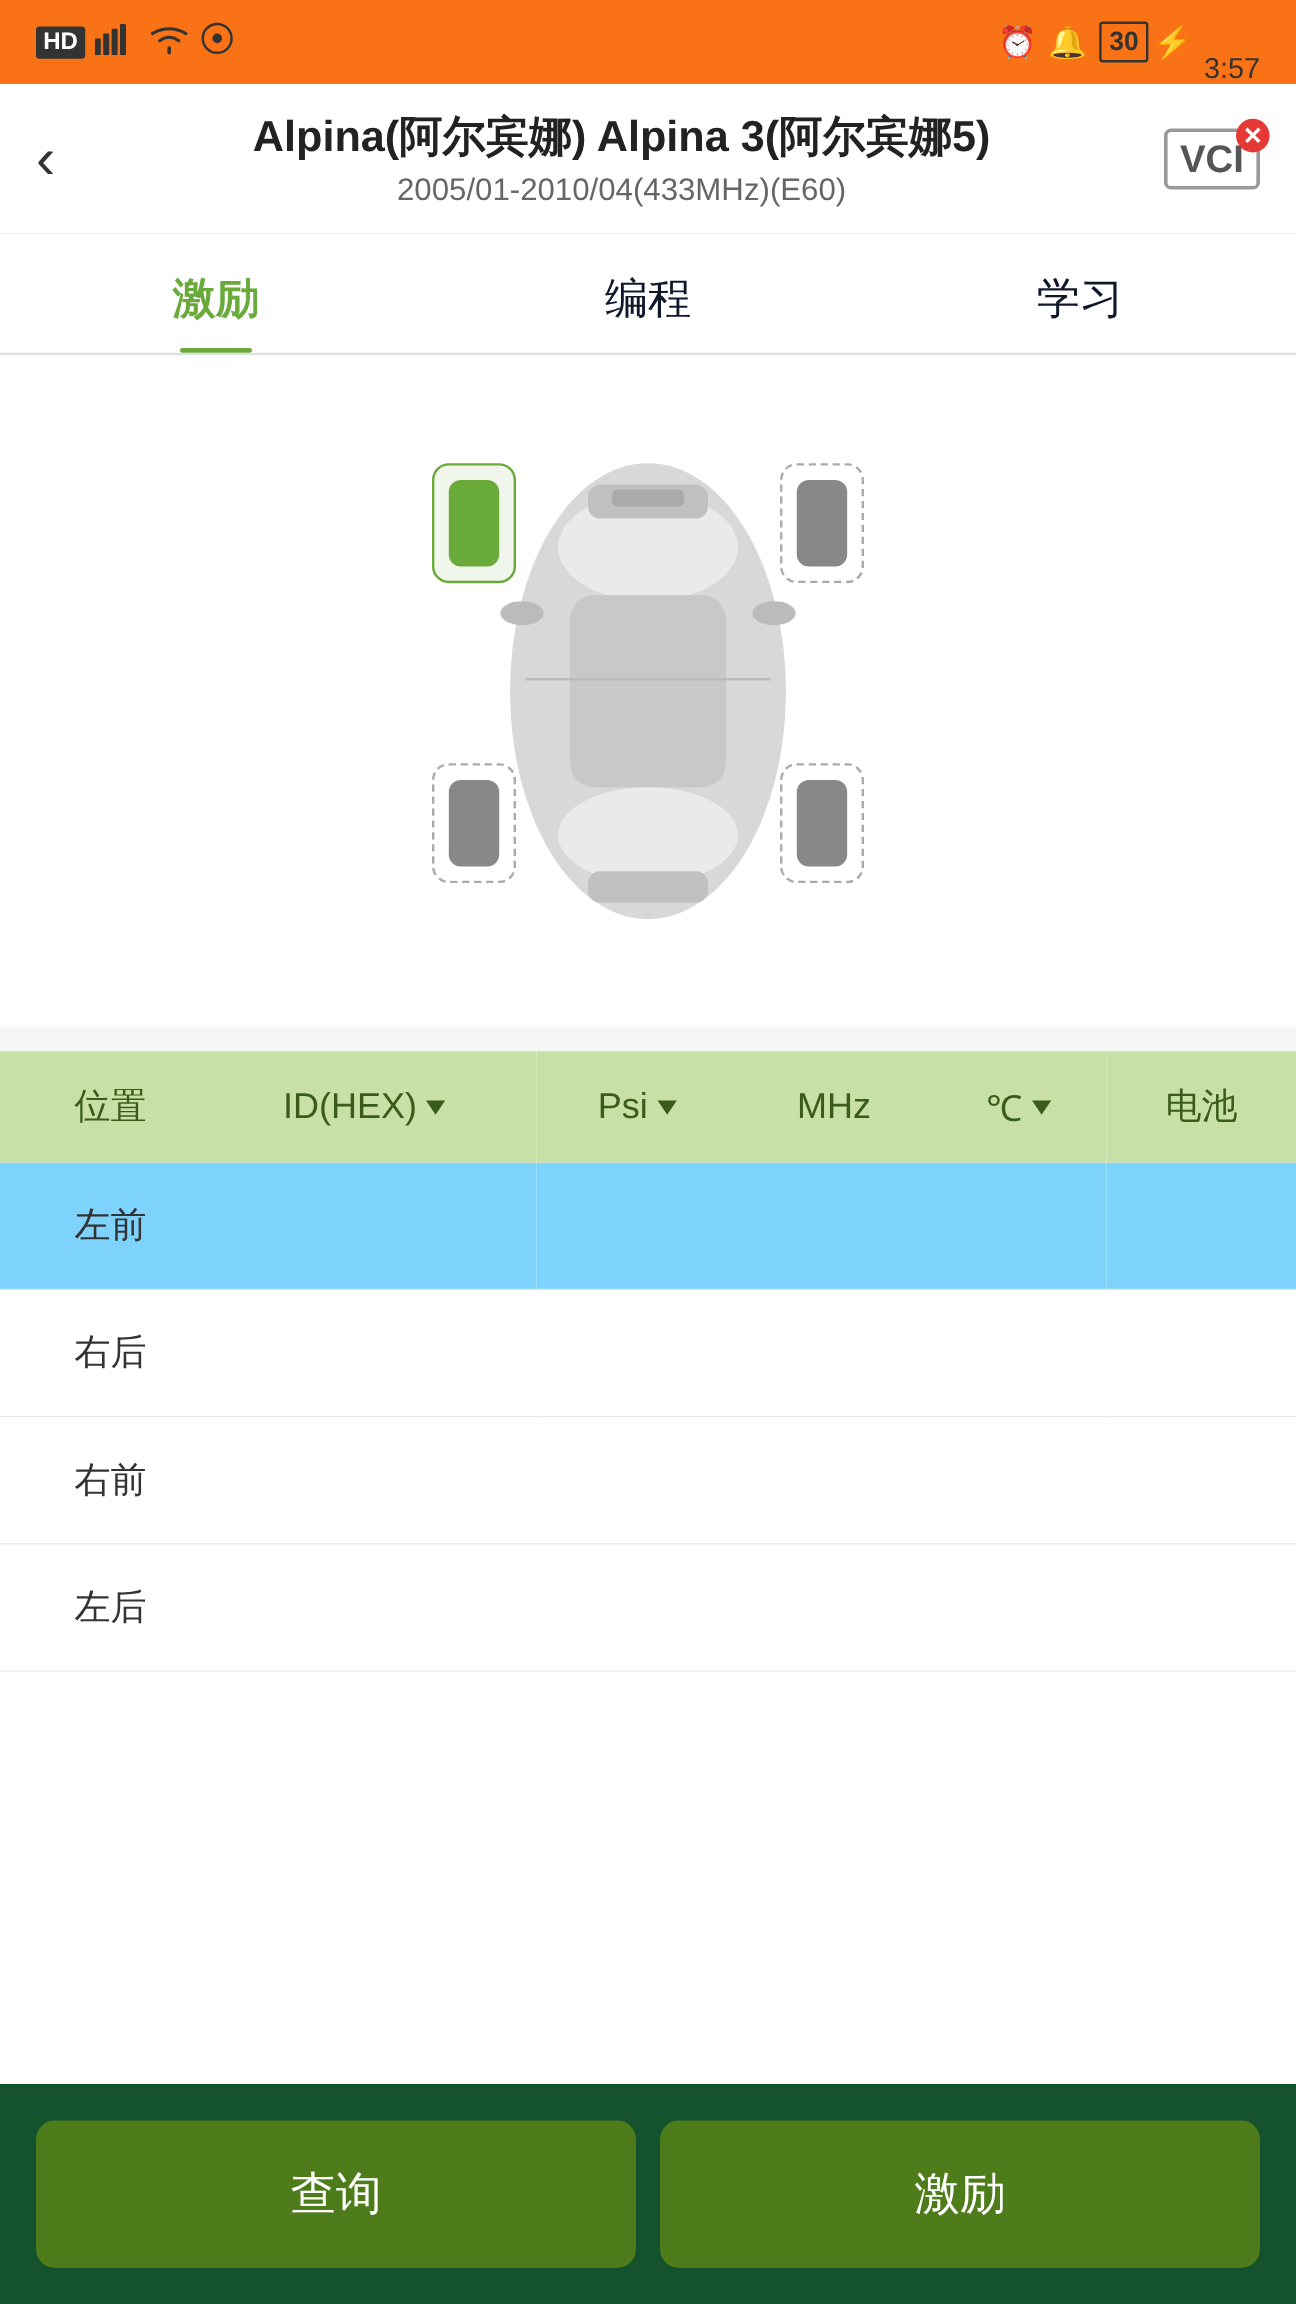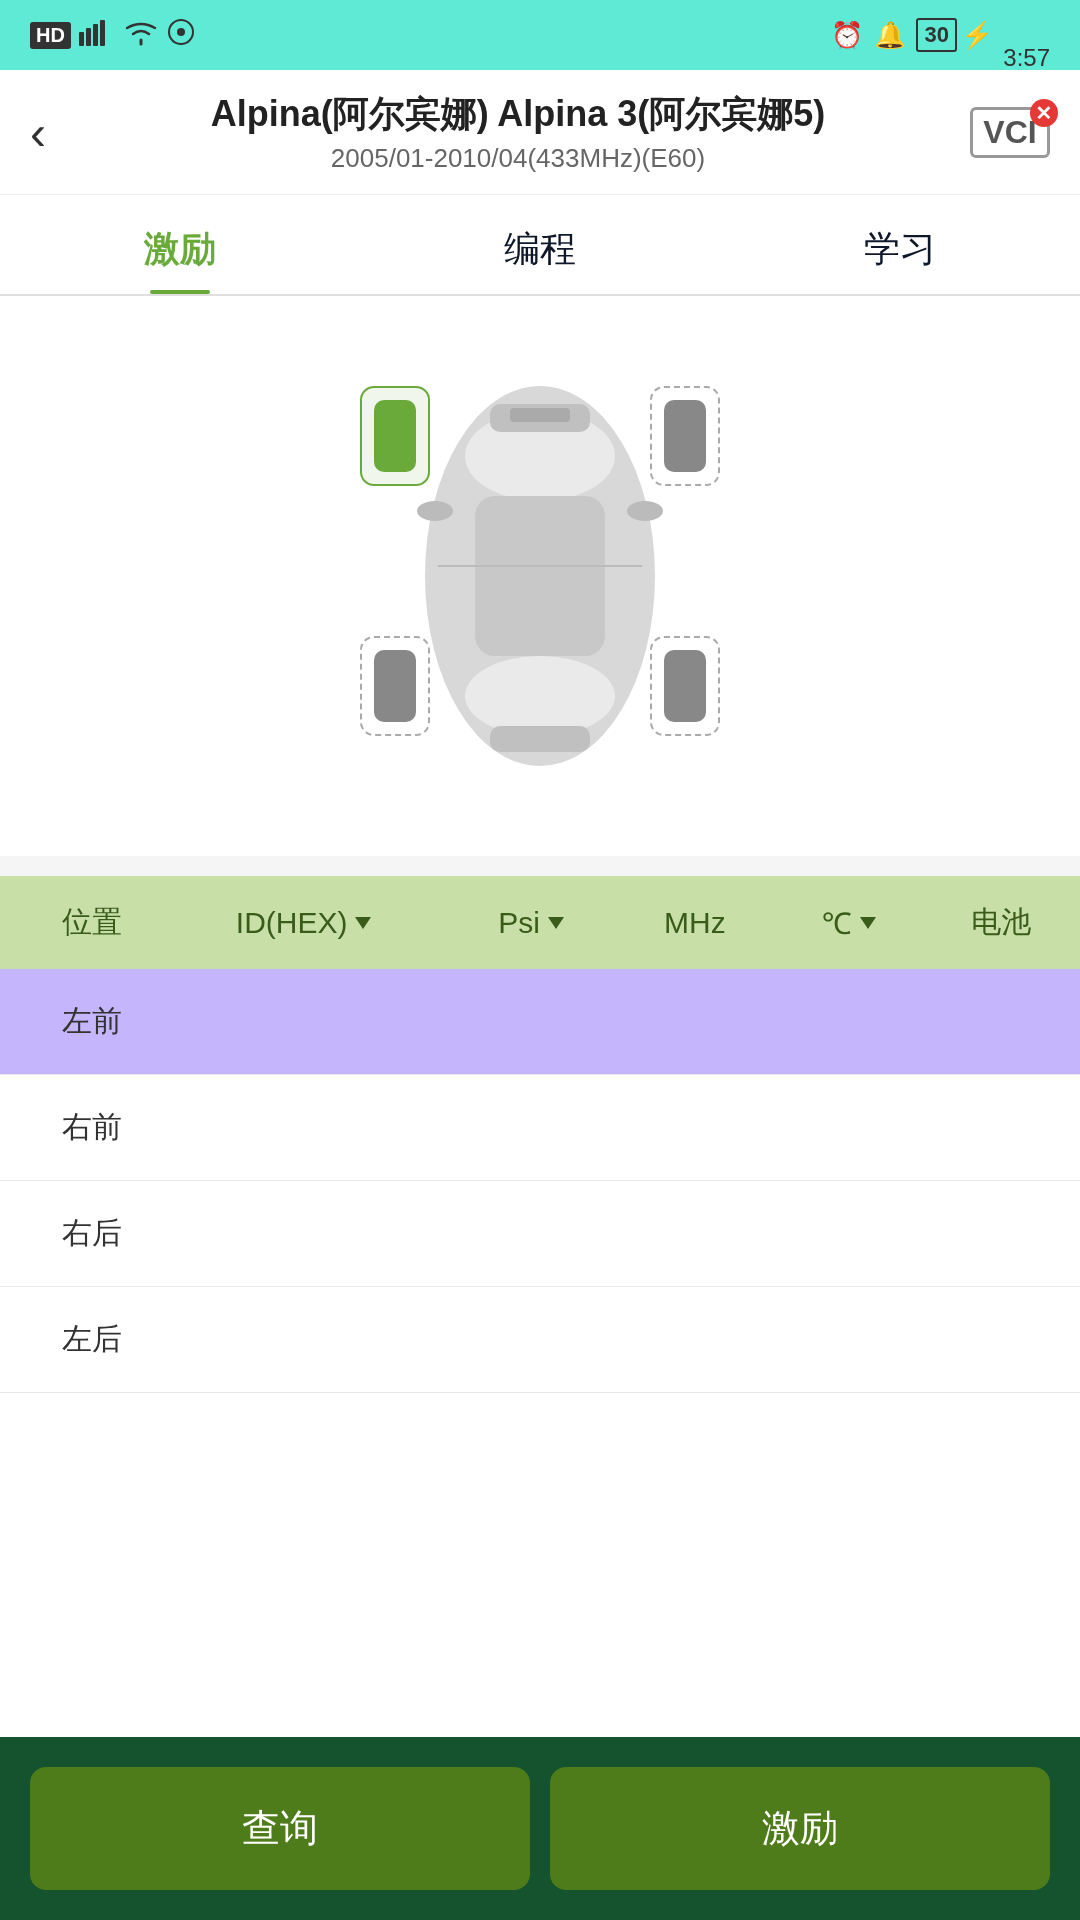--- a/index.html
+++ b/index.html
@@ -12,21 +12,21 @@
       font-size: 32px;
       color: #333;
     }
 
     
     .status-bar {
       display: flex;
       justify-content: space-between;
       align-items: center;
       padding: 10px 30px;
-      background: #5eead4;
+      background: #f97316;
       height: 70px;
     }
     .status-left { display: flex; align-items: center; gap: 8px; font-size: 24px; font-weight: bold; }
     .status-right { display: flex; align-items: center; gap: 10px; font-size: 26px; font-weight: bold; }
 
     
     .header {
       display: flex;
       align-items: center;
       padding: 20px 30px;
@@ -183,21 +183,21 @@
       font-size: 30px;
       font-weight: 500;
       color: #3a5c1a;
       text-align: center;
       border: none;
       margin-left: 32px;
     }
     .th-position { text-align: left; padding-left: 40px !important; width: 160px; }
 
     .table-row-highlighted td {
-      background: #c4b5fd;
+      background: #7dd3fc;
     }
     .data-table td {
       padding: 32px 16px;
       font-size: 30px;
       color: #333;
       text-align: center;
       border-bottom: 1px solid #e8e8e8;
     }
     .td-position { text-align: left; padding-left: 40px !important; }
 
@@ -383,31 +383,31 @@
         <span>左前</span>
       </td>
       <td><span></span></td>
       <td><span></span></td>
       <td><span></span></td>
       <td><span></span></td>
       <td><span></span></td>
     </tr>
     <tr>
       <td class="td-position">
-        <span>右前</span>
+        <span>右后</span>
       </td>
       <td><span></span></td>
       <td><span></span></td>
       <td><span></span></td>
       <td><span></span></td>
       <td><span></span></td>
     </tr>
     <tr>
       <td class="td-position">
-        <span>右后</span>
+        <span>右前</span>
       </td>
       <td><span></span></td>
       <td><span></span></td>
       <td><span></span></td>
       <td><span></span></td>
       <td><span></span></td>
     </tr>
     <tr>
       <td class="td-position">
         <span>左后</span>

